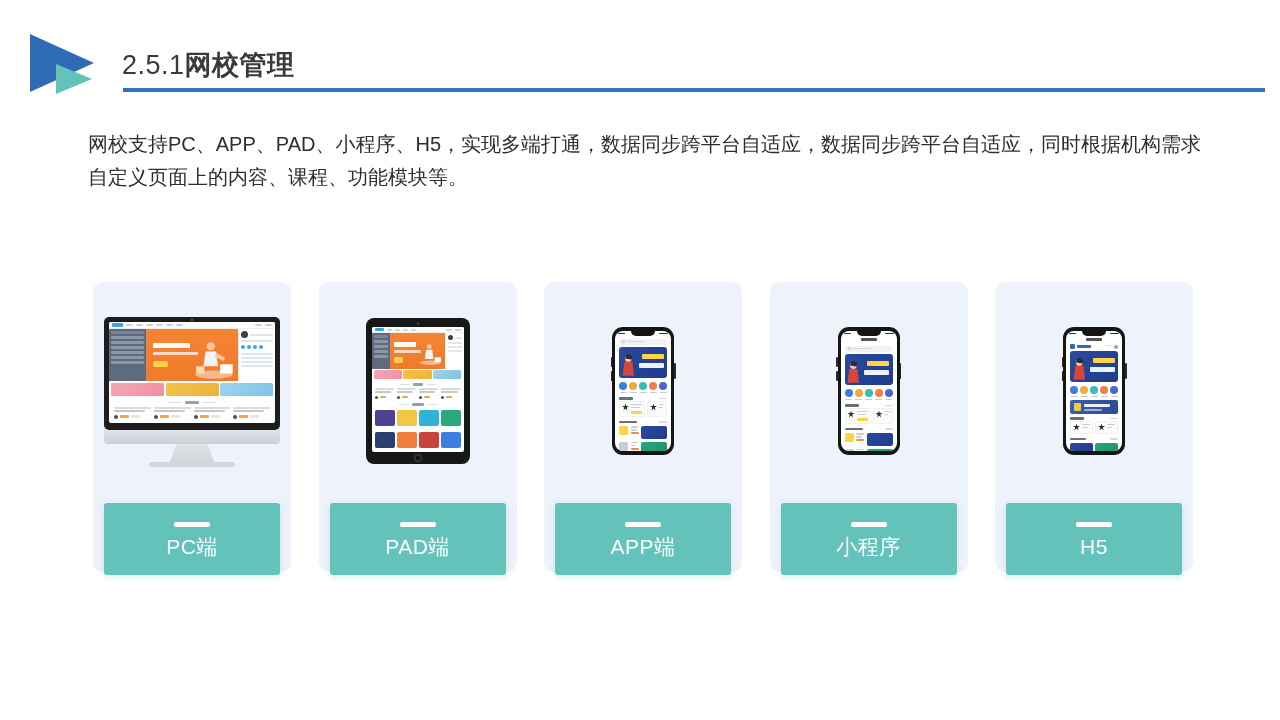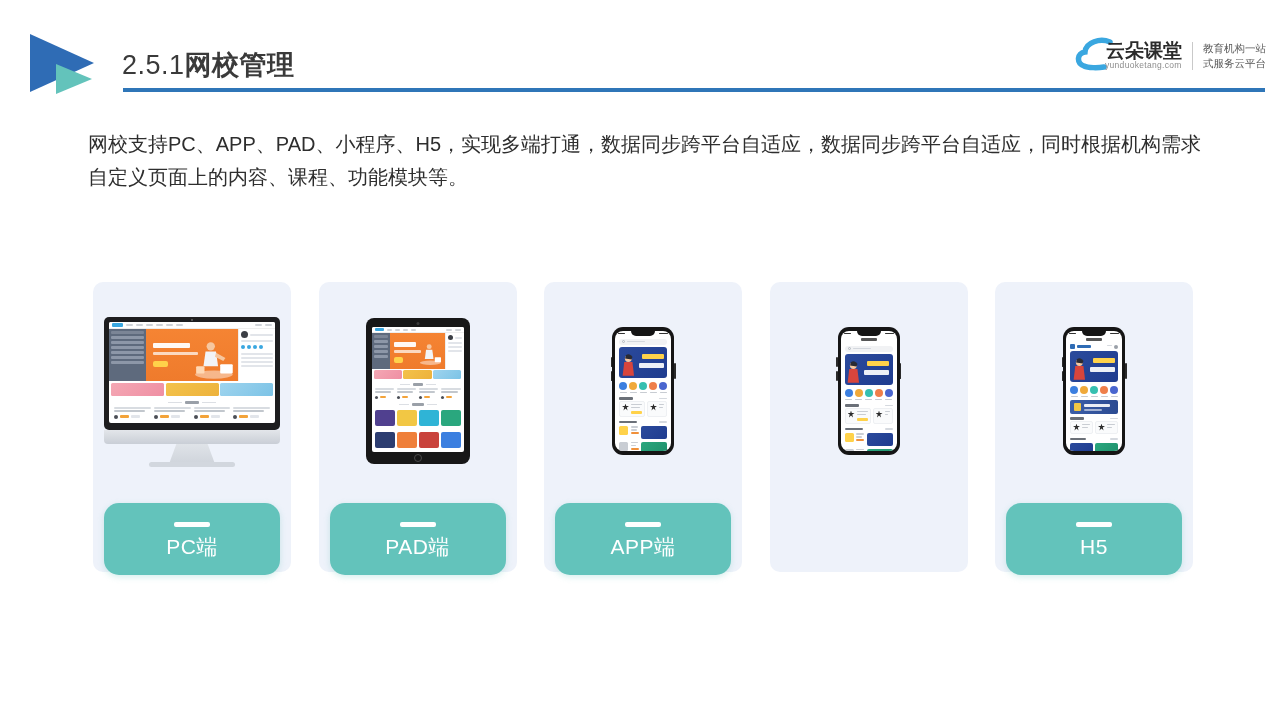--- a/index.html
+++ b/index.html
@@ -54,21 +54,21 @@
     position: relative; width: 198px; height: 290px;
     background: #eef2fa; border-radius: 10px;
   }
   .device-area {
     position: absolute; left: 0; top: 0; width: 198px; height: 218px;
     display: flex; align-items: center; justify-content: center;
   }
   .label-btn {
     position: absolute; left: 11px; bottom: -3px;
     width: 176px; height: 72px;
-    background: #63c3bb; border-radius: 15px;
+    background: #63c3bb; border-radius: 3px;
     display: flex; flex-direction: column; align-items: center; justify-content: center;
     box-shadow: 0 2px 6px rgba(99,195,187,.28);
   }
   .label-dash { width: 36px; height: 5px; background: #fff; border-radius: 2px; margin-bottom: 9px; }
   .label-txt { font-size: 21px; color: #ffffff; letter-spacing: .5px; line-height: 1; }
 
   
   .monitor { position: relative; width: 176px; height: 148px; }
   .mon-bezel {
     position: absolute; left: 0; top: 0; width: 176px; height: 113px;
@@ -180,34 +180,20 @@
       <polygon points="4,4 4,62 68,33" fill="#2f6cb5"></polygon>
       <polygon points="30,34 30,64 66,49" fill="#63c3bb"></polygon>
     </svg>
   </div>
 
   <div class="title-text">
     <span class="num">2.5.1</span><span class="cn">网校管理</span>
   </div>
   <div class="title-rule"></div>
 
-  <div class="brand">
-    <div class="brand-mark">
-      <svg width="112" height="40" viewBox="0 0 112 40">
-        <path d="M36 6 C26 2, 12 6, 11 16 C3 17, 2 27, 10 30 C14 32, 24 32, 30 31" fill="none" stroke="#3aa7e0" stroke-width="5.5" stroke-linecap="round"></path>
-      </svg>
-      <div class="brand-cn">云朵课堂</div>
-      <div class="brand-url">yunduoketang.com</div>
-    </div>
-    <div class="brand-div"></div>
-    <div class="brand-tag">
-      <div>教育机构一站</div>
-      <div>式服务云平台</div>
-    </div>
-  </div>
 
   <div class="body-copy">网校支持PC、APP、PAD、小程序、H5，实现多端打通，数据同步跨平台自适应，数据同步跨平台自适应，同时根据机构需求自定义页面上的内容、课程、功能模块等。</div>
 
   <div class="cards">
 
     <div class="card">
       <div class="device-area">
         <div class="monitor">
           <div class="mon-bezel">
             <div class="mon-dot"></div>
@@ -639,20 +625,24 @@
                 <div class="p-li-th" style="background:#c9cdd3;"></div>
                 <div class="p-li-tx">
                     <i style="width:95%"></i>
                   </div>
                 <div class="p-li-img g"></div>
               </div>
             </div>
           </div>
         </div>
       </div>
+      <div class="label-btn">
+        <div class="label-dash"></div>
+        <div class="label-txt">小程序</div>
+      </div>
     </div>
 
     <div class="card">
       <div class="device-area">
         <div class="phone">
           <div class="phone-btn-l"></div>
             <div class="phone-btn-l2"></div>
             <div class="phone-btn-r"></div>
           <div class="phone-notch"></div>
           <div class="phone-screen">

